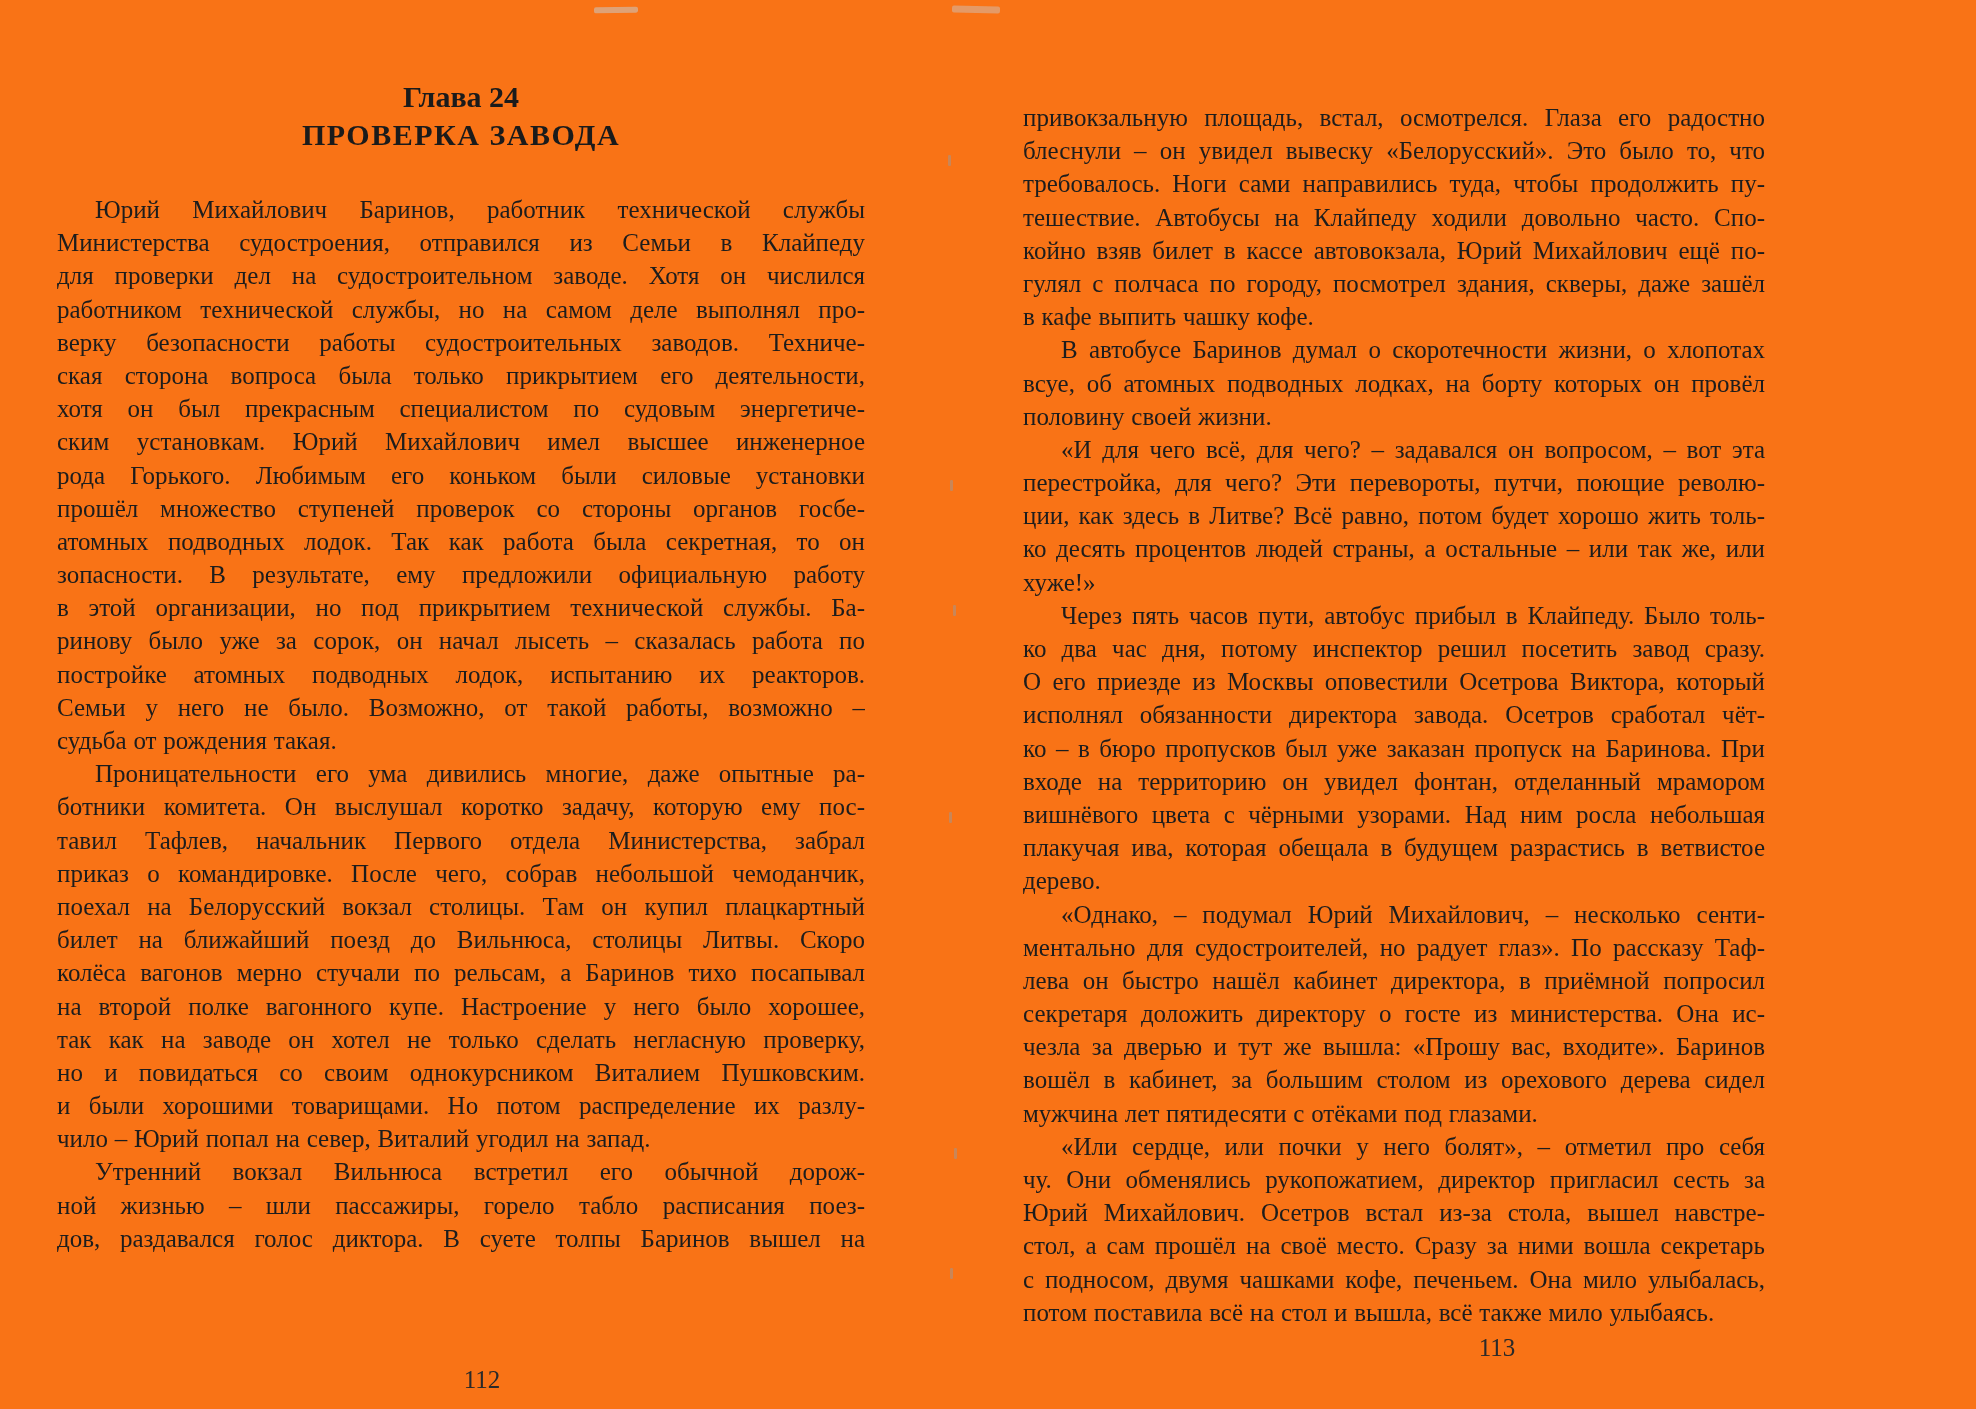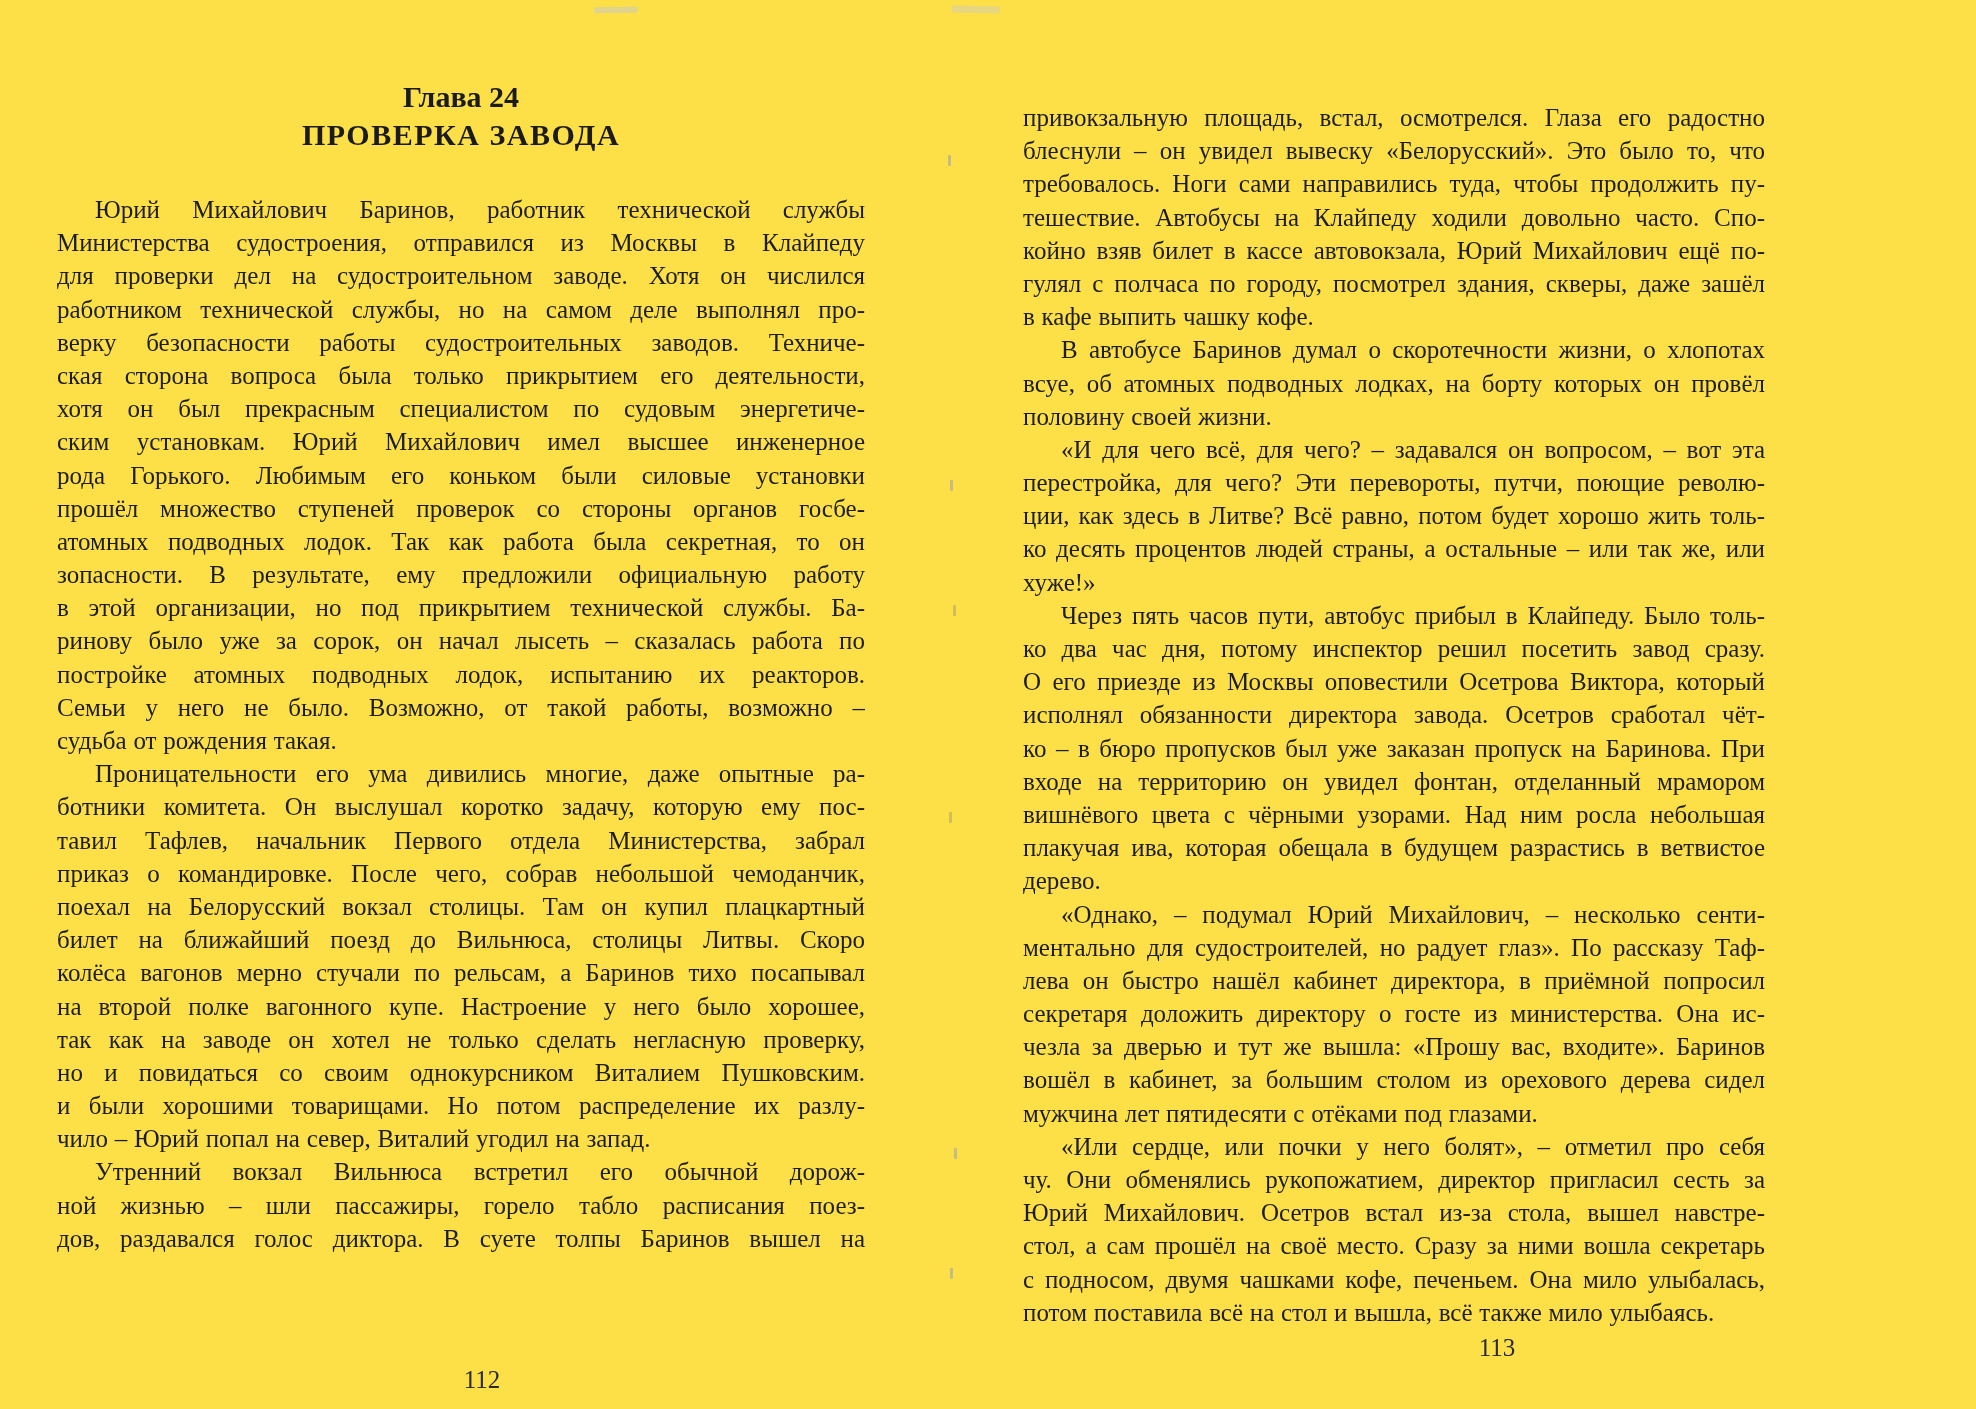--- a/index.html
+++ b/index.html
@@ -4,21 +4,21 @@
 <style>
   html, body { margin: 0; padding: 0; }
   body {
     width: 1976px; height: 1409px;
     background: #ffffff;
     font-family: "Liberation Serif", "DejaVu Serif", serif;
   }
   .spread {
     position: relative;
     width: 1976px; height: 1409px;
-    background: #fde047;
+    background: #f97316;
     overflow: hidden;
   }
   .chapter-heading {
     position: absolute;
     left: 57px; top: 78px; width: 808px;
     text-align: center;
     font-weight: bold;
     font-size: 30px;
     line-height: 38px;
     color: #1b1b1b;
@@ -81,21 +81,21 @@
   <div class="artifact speck speck-5"></div>
   <div class="artifact speck speck-6"></div>
 
   <div class="chapter-heading">
     <div class="h1line">Глава 24</div>
     <div class="h2line">ПРОВЕРКА ЗАВОДА</div>
   </div>
 
   <div class="body-col left-body">
       <div class="tl ind">Юрий Михайлович Баринов, работник технической службы</div>
-      <div class="tl">Министерства судостроения, отправился из Москвы в Клайпеду</div>
+      <div class="tl">Министерства судостроения, отправился из Семьи в Клайпеду</div>
       <div class="tl">для проверки дел на судостроительном заводе. Хотя он числился</div>
       <div class="tl">работником технической службы, но на самом деле выполнял про-</div>
       <div class="tl">верку безопасности работы судостроительных заводов. Техниче-</div>
       <div class="tl">ская сторона вопроса была только прикрытием его деятельности,</div>
       <div class="tl">хотя он был прекрасным специалистом по судовым энергетиче-</div>
       <div class="tl">ским установкам. Юрий Михайлович имел высшее инженерное</div>
       <div class="tl">рода Горького. Любимым его коньком были силовые установки</div>
       <div class="tl">прошёл множество ступеней проверок со стороны органов госбе-</div>
       <div class="tl">атомных подводных лодок. Так как работа была секретная, то он</div>
       <div class="tl">зопасности. В результате, ему предложили официальную работу</div>

